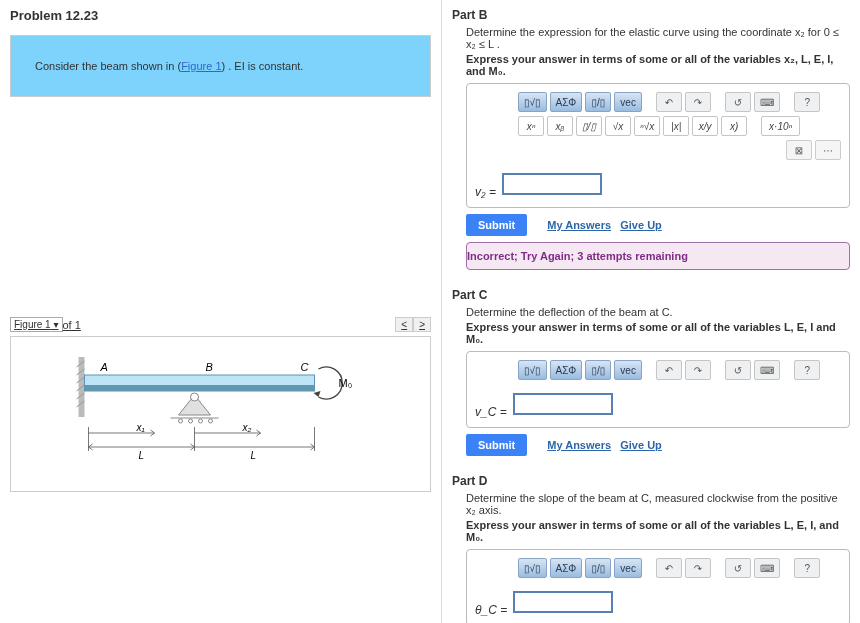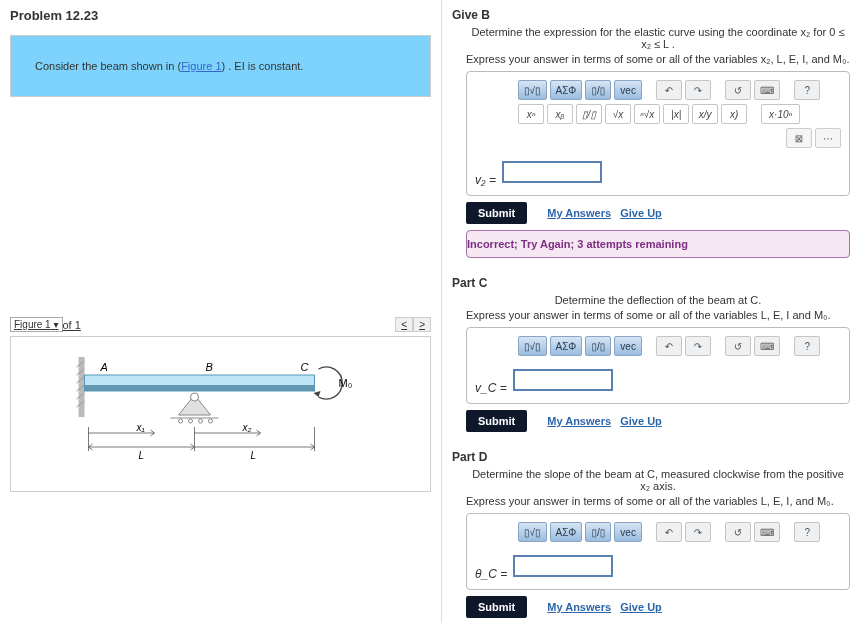--- a/index.html
+++ b/index.html
@@ -13,38 +13,38 @@
   .fig-header { display: flex; align-items: center; margin-bottom: 4px; text-decoration: underline; }
   .fig-select { border: 1px solid #aaa; padding: 1px 3px; background: #fff; font-size: 10px; }
   .fig-nav { border: 1px solid #ccc; background: #f0f0f0; padding: 1px 5px; font-size: 10px; cursor: pointer; }
   .fig-header .spacer { flex: 1; }
   .figure-box { border: 1px solid #ccc; padding: 6px; background: #fff; }
   .figure-svg { width: 100%; height: 140px; background: #fff; }
 
   .part { margin-bottom: 18px; }
   .part-title { font-weight: bold; font-size: 12px; margin-bottom: 4px; }
   .part-indent { margin-left: 14px; }
-  .prompt { font-size: 11px; margin-bottom: 3px; text-align: center; }
-  .instruct { font-size: 11px; font-weight: normal; margin-bottom: 6px; }
+  .prompt { font-size: 11px; margin-bottom: 3px; }
+  .instruct { font-size: 11px; font-weight: bold; margin-bottom: 6px; }
 
   .answer-box { border: 1px solid #bbb; border-radius: 4px; padding: 8px; background: #fff; margin-bottom: 6px; }
   .toolbar-row { display: flex; gap: 3px; align-items: center; margin-bottom: 4px; flex-wrap: wrap; }
   .tb-btn { border: 1px solid #8aa5c3; background: linear-gradient(#d6e5f5,#9abce0); color: #2a3a4d; font-size: 10px; padding: 2px 5px; min-width: 26px; height: 20px; text-align: center; cursor: pointer; border-radius: 2px; display: inline-flex; align-items: center; justify-content: center;}
   .tb-btn.light { background: #eef0f2; border-color:#c5c5c5; color:#555; }
   .tb-sep { width: 8px; }
   .sub-row .tb-btn { background: #fff; border-color:#c5c5c5; font-size:10px; font-style: italic; color:#444; }
   .xtra-row { display:flex; justify-content:flex-end; gap:3px; margin-bottom: 6px;}
   .xtra-row .tb-btn { background: #f5f5f5; border-color:#ccc; color:#555;}
 
   .input-line { display: flex; align-items: center; gap: 6px; margin-top: 8px; }
   .var-label { font-style: italic; font-size: 12px; margin-top: 17px; }
   .ans-input { border: 2px solid #5a7fb2; height: 22px; width: 100px; padding: 1px 3px; font-size:11px; }
 
   .btn-row { display: flex; align-items: center; gap: 20px; }
-  .submit-btn { background: #0f172a; color: #fff; border: none; padding: 5px 12px; font-size: 11px; font-weight: bold; cursor: pointer; border-radius: 2px; }
+  .submit-btn { background: #3b82f6; color: #fff; border: none; padding: 5px 12px; font-size: 11px; font-weight: bold; cursor: pointer; border-radius: 2px; }
   .link { color: #2d66a8; text-decoration: underline; cursor: pointer; font-size: 11px; font-weight:bold;}
   .feedback { border: 1px solid #a36fa8; background: #f5e8f3; border-radius: 4px; padding: 7px 0; margin-top: 6px; color: #7e2d85; font-weight:bold; font-size:11px;}
 </style>
 </head>
 <body>
 
 <div class="page">
   <div class="left-col">
     <div class="problem-title">Problem 12.23</div>
     <div class="statement-box">
@@ -108,21 +108,21 @@
         <text x="202" y="88" font-size="10" font-style="italic">x₂</text>
         <text x="98" y="116" font-size="10" font-style="italic">L</text>
         <text x="210" y="116" font-size="10" font-style="italic">L</text>
       </svg>
     </div>
   </div>
 
   <div class="right-col">
 
     <div class="part">
-      <div class="part-title">Give B</div>
+      <div class="part-title">Part B</div>
       <div class="part-indent">
         <div class="prompt">Determine the expression for the elastic curve using the coordinate x₂ for 0 ≤ x₂ ≤ L .</div>
         <div class="instruct">Express your answer in terms of some or all of the variables x₂, L, E, I, and M₀.</div>
 
         <div class="answer-box">
           <div class="toolbar-row">
             <span style="width:40px"></span>
             <span class="tb-btn">▯√▯</span>
             <span class="tb-btn">ΑΣΦ</span>
             <span class="tb-btn">▯/▯</span>

